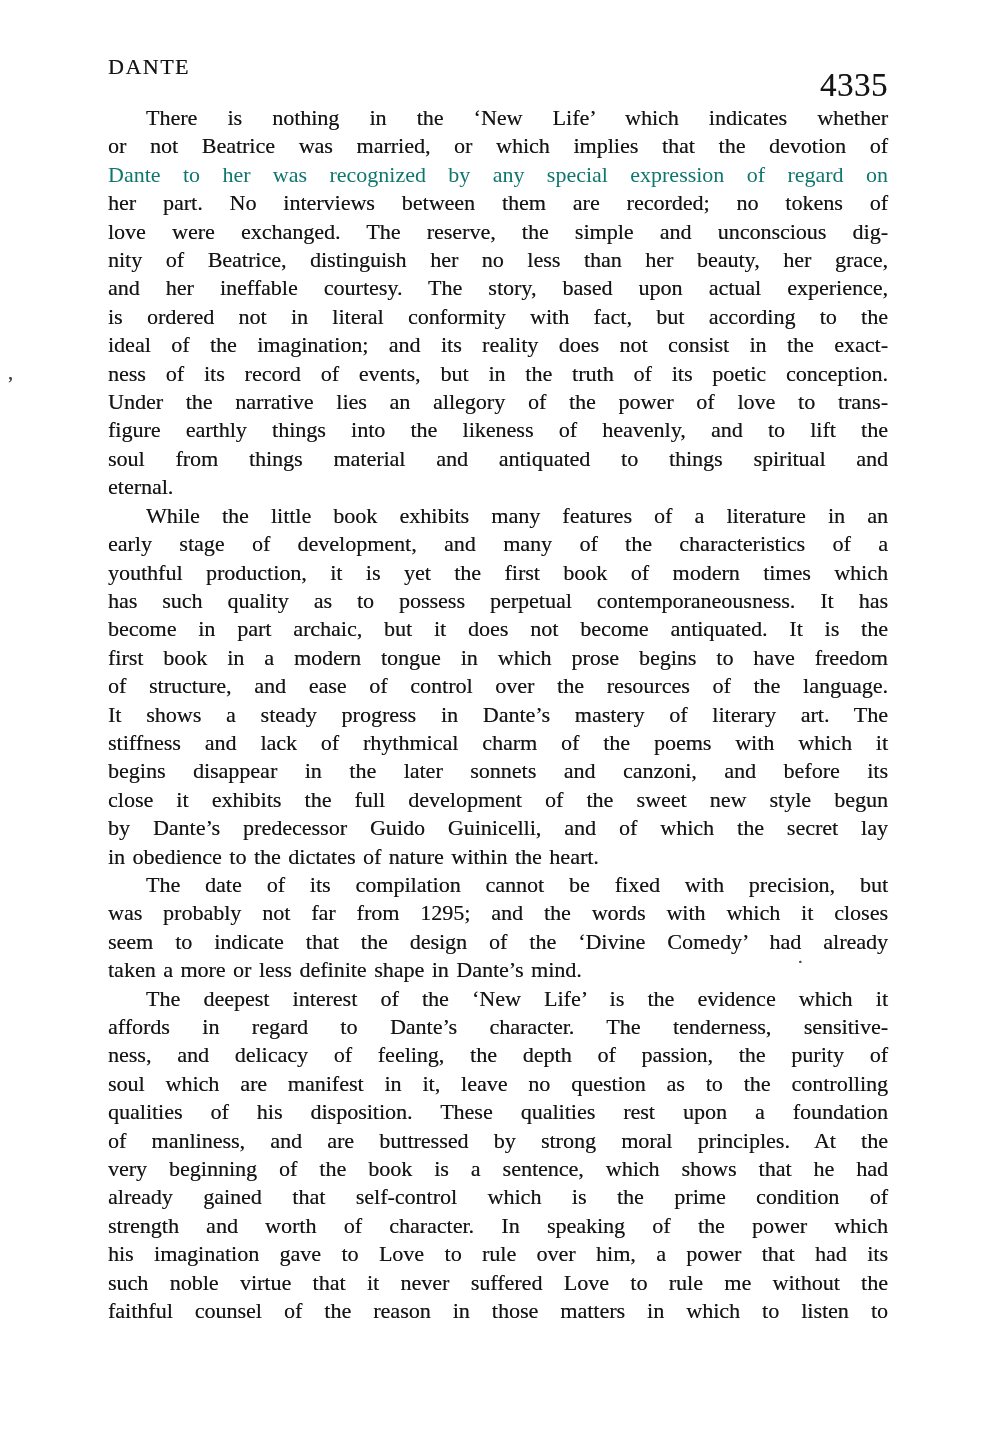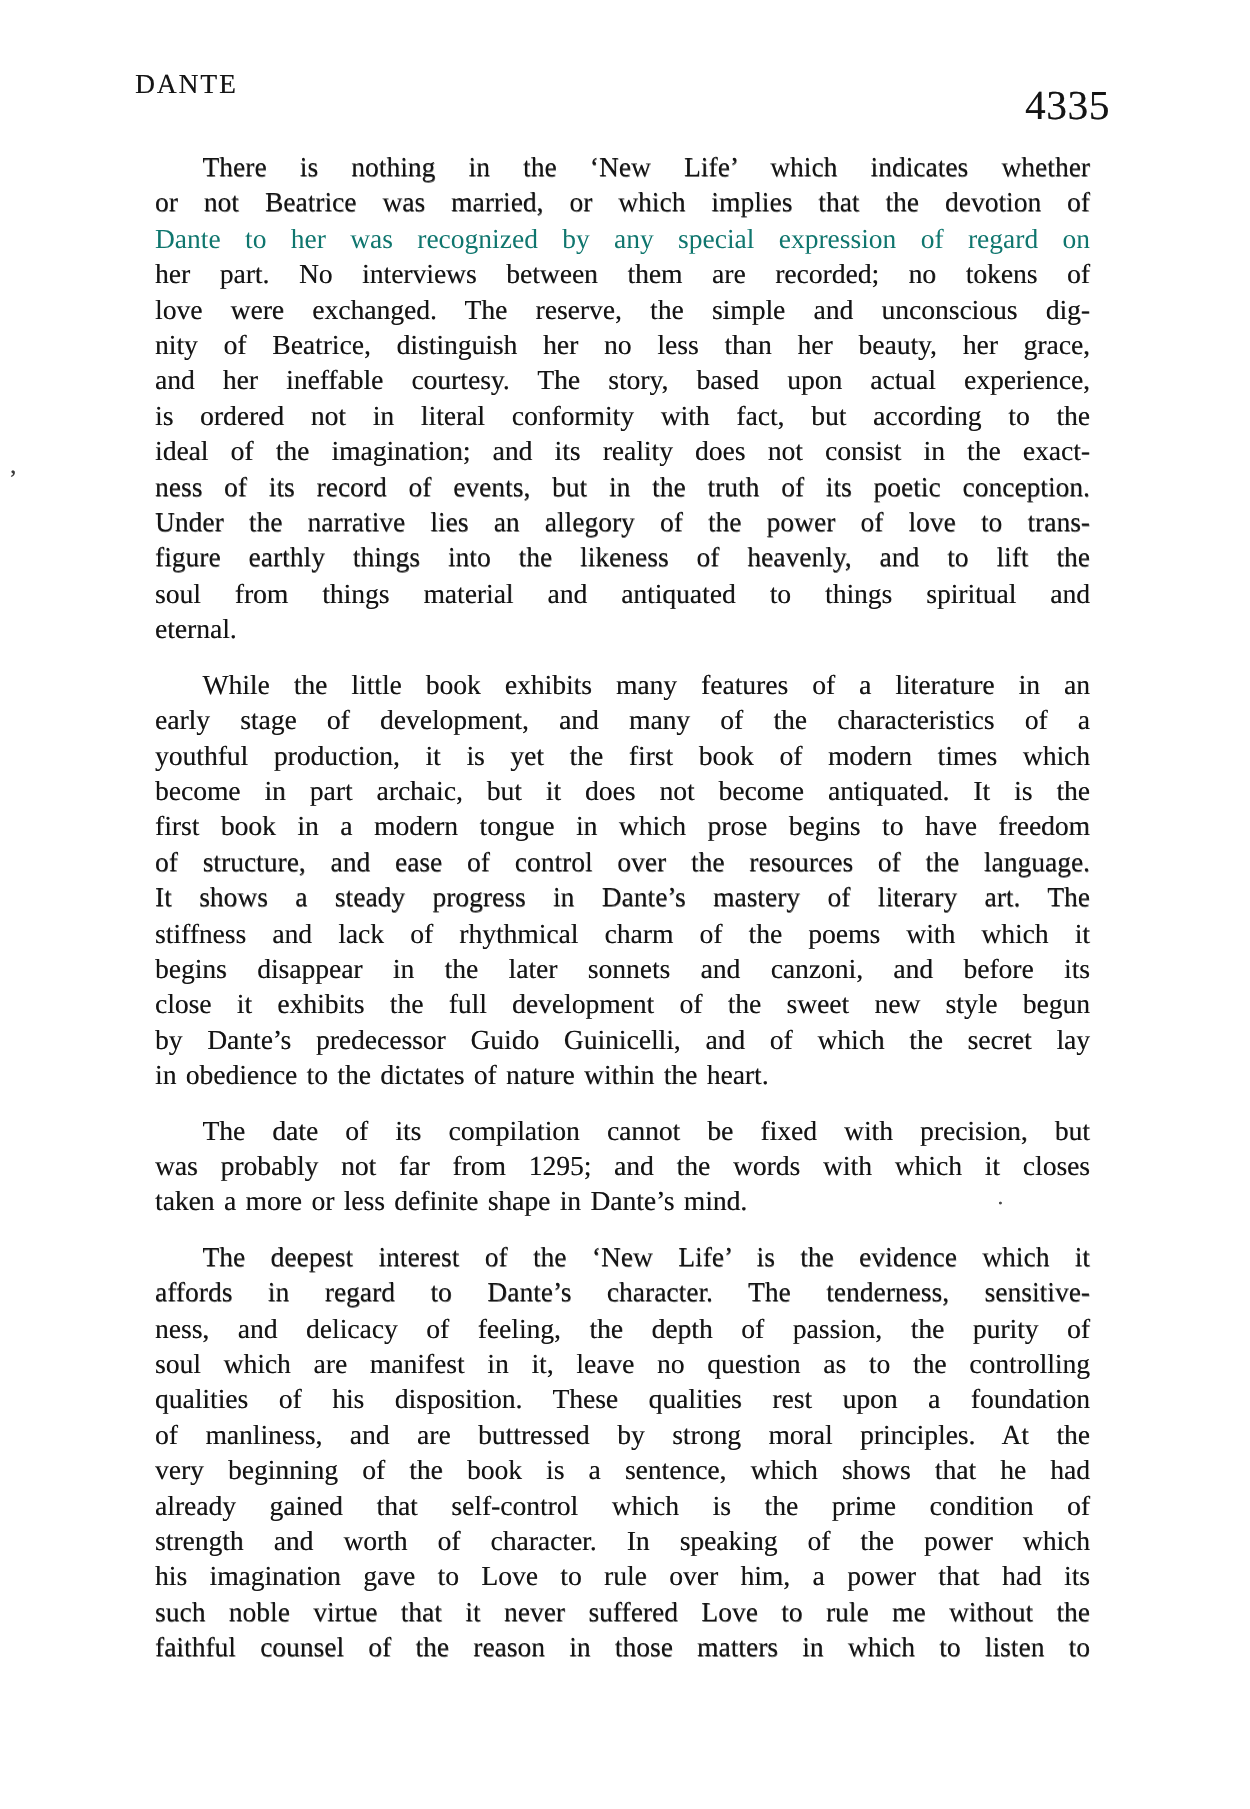--- a/index.html
+++ b/index.html
@@ -37,21 +37,21 @@
     font-size: 33px;
     line-height: 1;
     letter-spacing: 0.5px;
   }
   .column {
     position: absolute;
     top: 104px;
     left: 108px;
     width: 780px;
   }
-  .para { margin: 16px; padding: 0; }
+  .para { margin: 0; padding: 0; }
   .line {
     line-height: 28.4px;
     font-size: 22px;
     text-align: justify;
     text-align-last: justify;
     text-justify: inter-word;
     white-space: normal;
   }
   .line.indent { text-indent: 38px; }
   .line.nojust {
@@ -107,33 +107,35 @@
         <div class="line">ness of its record of events, but in the truth of its poetic conception.</div>
         <div class="line">Under the narrative lies an allegory of the power of love to trans-</div>
         <div class="line">figure earthly things into the likeness of heavenly, and to lift the</div>
         <div class="line">soul from things material and antiquated to things spiritual and</div>
         <div class="line nojust">eternal.</div>
       </div>
       <div class="para">
         <div class="line indent">While the little book exhibits many features of a literature in an</div>
         <div class="line">early stage of development, and many of the characteristics of a</div>
         <div class="line">youthful production, it is yet the first book of modern times which</div>
+        <div class="line">has such quality as to possess perpetual contemporaneousness.  It has</div>
         <div class="line">become in part archaic, but it does not become antiquated.  It is the</div>
         <div class="line">first book in a modern tongue in which prose begins to have freedom</div>
         <div class="line">of structure, and ease of control over the resources of the language.</div>
         <div class="line">It shows a steady progress in Dante’s mastery of literary art.  The</div>
         <div class="line">stiffness and lack of rhythmical charm of the poems with which it</div>
         <div class="line">begins disappear in the later sonnets and canzoni, and before its</div>
         <div class="line">close it exhibits the full development of the sweet new style begun</div>
         <div class="line">by Dante’s predecessor Guido Guinicelli, and of which the secret lay</div>
         <div class="line nojust">in obedience to the dictates of nature within the heart.</div>
       </div>
       <div class="para">
         <div class="line indent">The date of its compilation cannot be fixed with precision, but</div>
         <div class="line">was probably not far from 1295; and the words with which it closes</div>
+        <div class="line">seem to indicate that the design of the ‘Divine Comedy’ had already</div>
         <div class="line nojust">taken a more or less definite shape in Dante’s mind.</div>
       </div>
       <div class="para">
         <div class="line indent">The deepest interest of the ‘New Life’ is the evidence which it</div>
         <div class="line">affords in regard to Dante’s character.  The tenderness, sensitive-</div>
         <div class="line">ness, and delicacy of feeling, the depth of passion, the purity of</div>
         <div class="line">soul which are manifest in it, leave no question as to the controlling</div>
         <div class="line">qualities of his disposition.  These qualities rest upon a foundation</div>
         <div class="line">of manliness, and are buttressed by strong moral principles.  At the</div>
         <div class="line">very beginning of the book is a sentence, which shows that he had</div>

